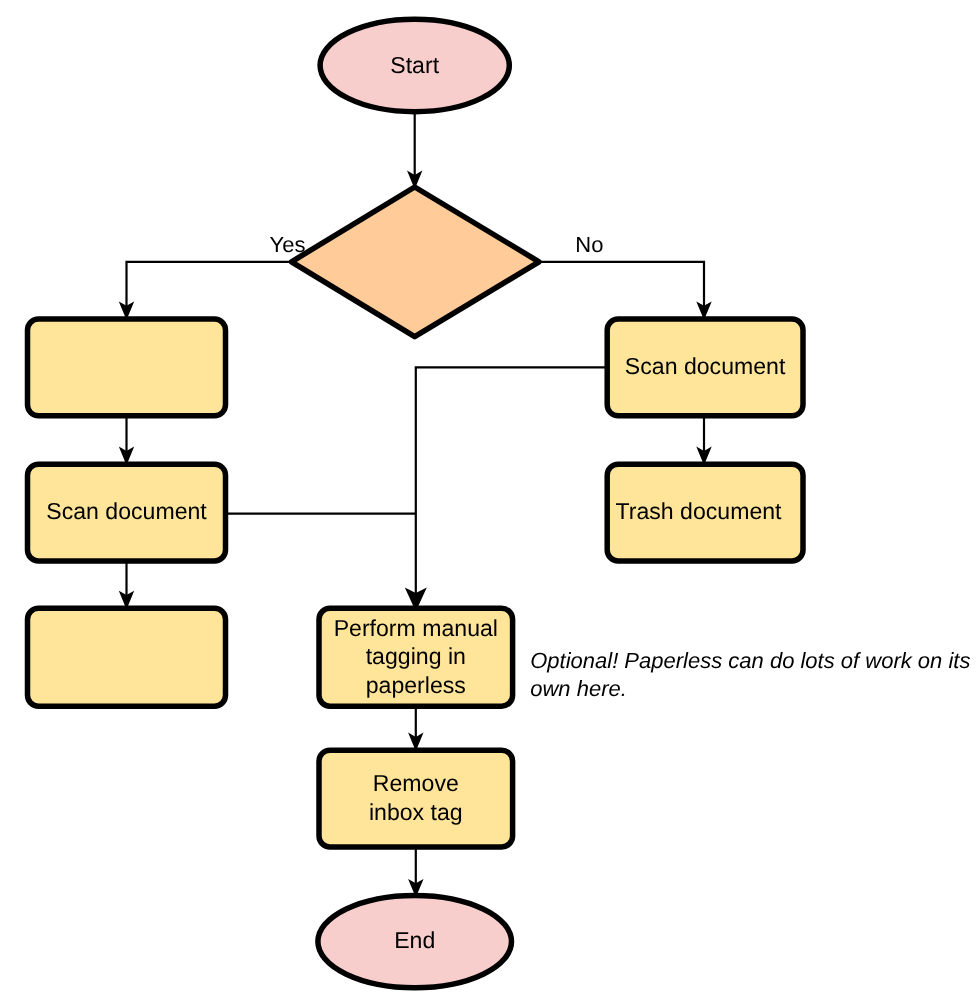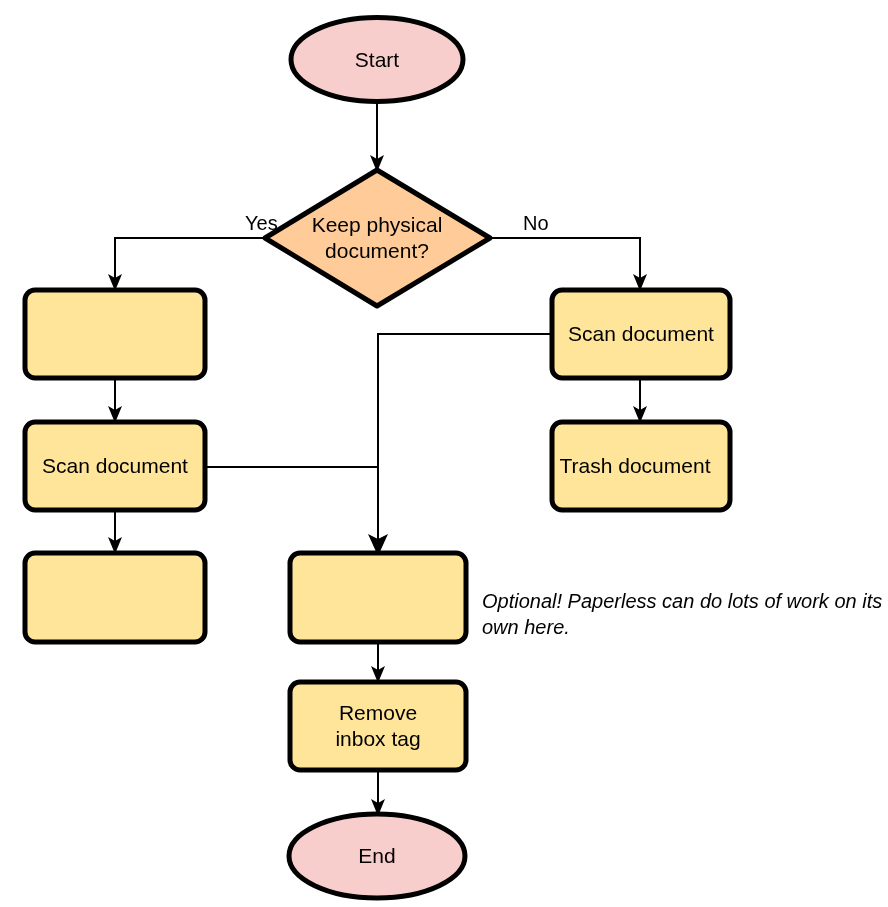--- a/index.html
+++ b/index.html
@@ -150,31 +150,32 @@
 
     <rect class="shape-outline" x="290" y="553" width="176" height="89" rx="10" ry="10" fill="#FFE599"></rect>
 
     <rect class="shape-outline" x="290" y="682" width="176" height="88" rx="10" ry="10" fill="#FFE599"></rect>
 
     <ellipse class="shape-outline" cx="377" cy="856" rx="88" ry="42" fill="#F8CECC"></ellipse>
   </svg>
 
   <div class="node-label" style="left:291px; top:17px; width:172px; height:85px;">Start</div>
 
-  <div class="node-label" style="left:287px; top:195px; width:180px; height:86px;">Keep physical
-document?</div>
 
 
   <div class="node-label" style="left:25px; top:422px; width:180px; height:88px;">Scan document</div>
 
 
   <div class="node-label" style="left:552px; top:290px; width:178px; height:88px;">Scan document</div>
 
   <div class="node-label" style="left:546px; top:422px; width:178px; height:88px;">Trash document</div>
 
+  <div class="node-label" style="left:290px; top:553px; width:176px; height:89px;">Perform manual
+tagging in
+paperless</div>
 
   <div class="node-label" style="left:289px; top:814px; width:176px; height:84px;">End</div>
 
   <div class="node-label" style="left:290px; top:682px; width:176px; height:88px;">Remove
 inbox tag</div>
 
   <div class="edge-label" style="left:209px; top:211px;margin-left:36px;">Yes</div>
 
   <div class="edge-label" style="left:523px; top:211px;">No</div>
 

